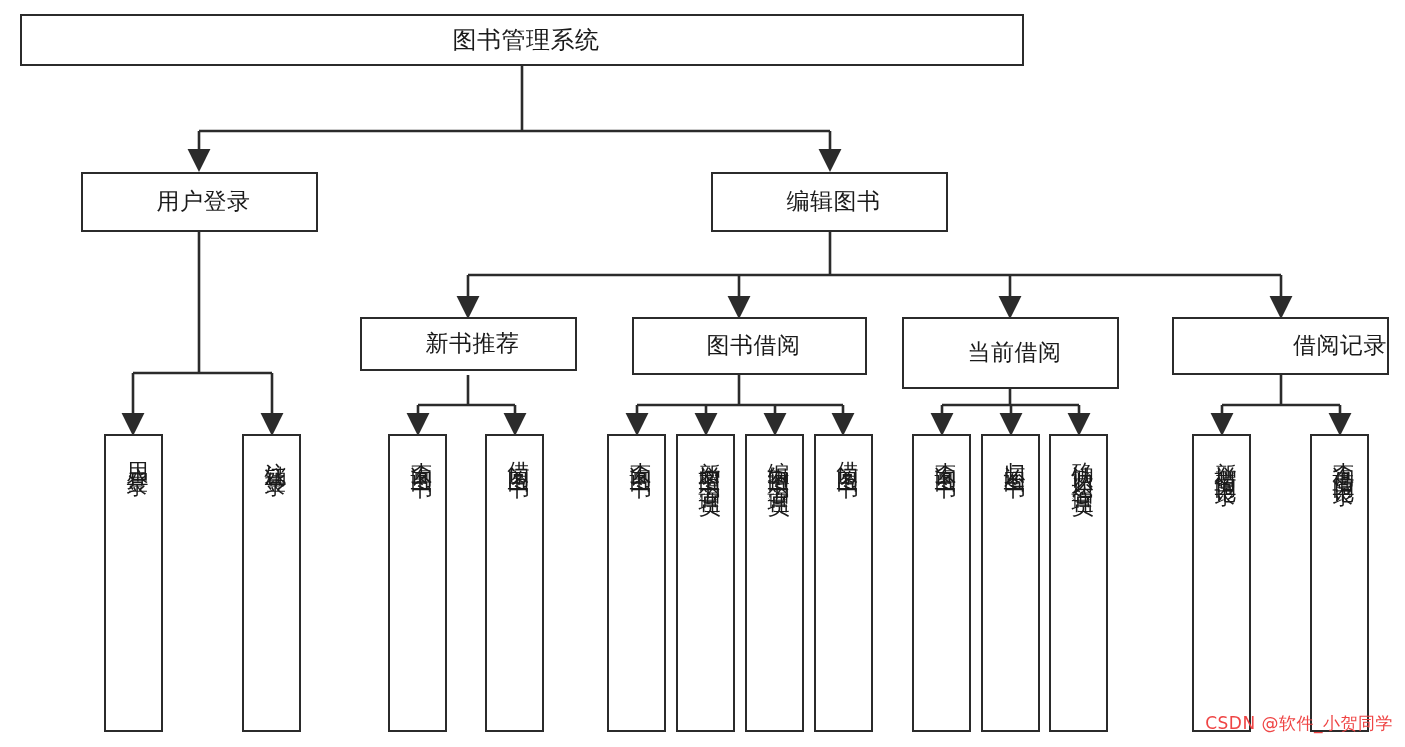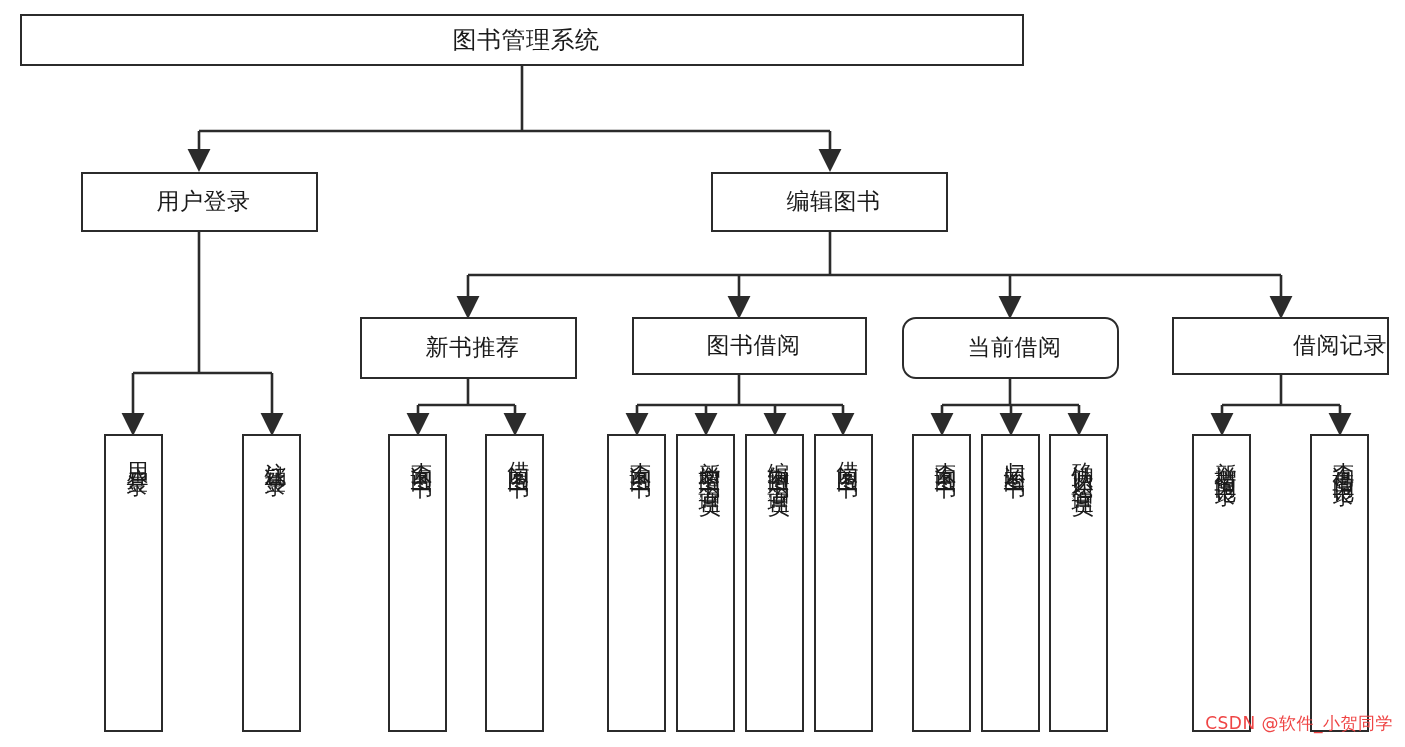--- a/index.html
+++ b/index.html
@@ -135,27 +135,27 @@
     <span class="label">图书管理系统</span>
   </div>
 
   <div class="node horiz" style="left:81px; top:172px; width:237px; height:60px;">
     <span class="label">用户登录</span>
   </div>
   <div class="node horiz" style="left:711px; top:172px; width:237px; height:60px;">
     <span class="label">编辑图书</span>
   </div>
 
-  <div class="node horiz" style="left:360px; top:317px; width:217px; height:62px;">
+  <div class="node horiz" style="left:360px; top:317px; width:217px; height:54px;">
     <span class="label">新书推荐</span>
   </div>
   <div class="node horiz" style="left:632px; top:317px; width:235px; height:58px;">
     <span class="label">图书借阅</span>
   </div>
-  <div class="node horiz" style="left:902px; top:317px; width:217px; height:62px;border-radius:14px;">
+  <div class="node horiz" style="left:902px; top:317px; width:217px; height:72px;">
     <span class="label">当前借阅</span>
   </div>
   <div class="node horiz" style="left:1172px; top:317px; width:217px; height:58px;justify-content:flex-end;">
     <span class="label">借阅记录</span>
   </div>
 
   <div class="node vert" style="left:104px; top:434px; width:59px; height:298px;">
     <span class="label">用户登录</span>
   </div>
   <div class="node vert" style="left:242px; top:434px; width:59px; height:298px;">

